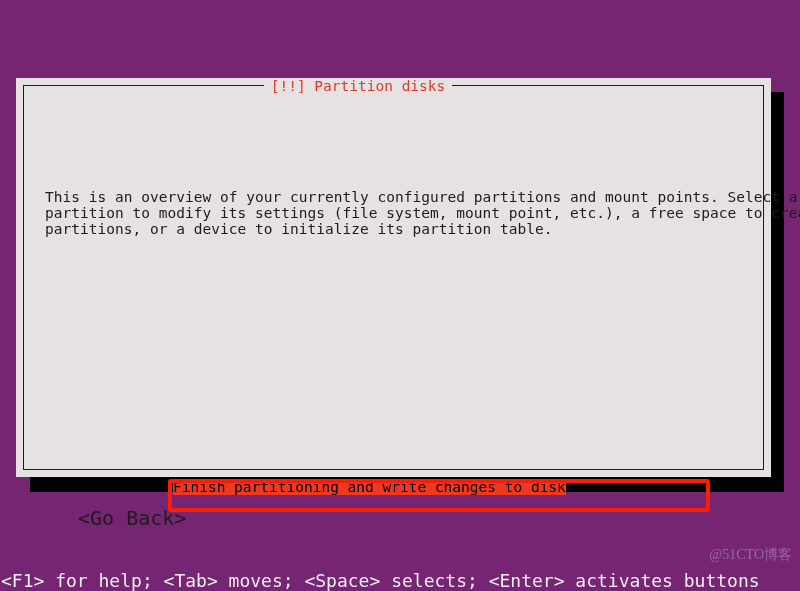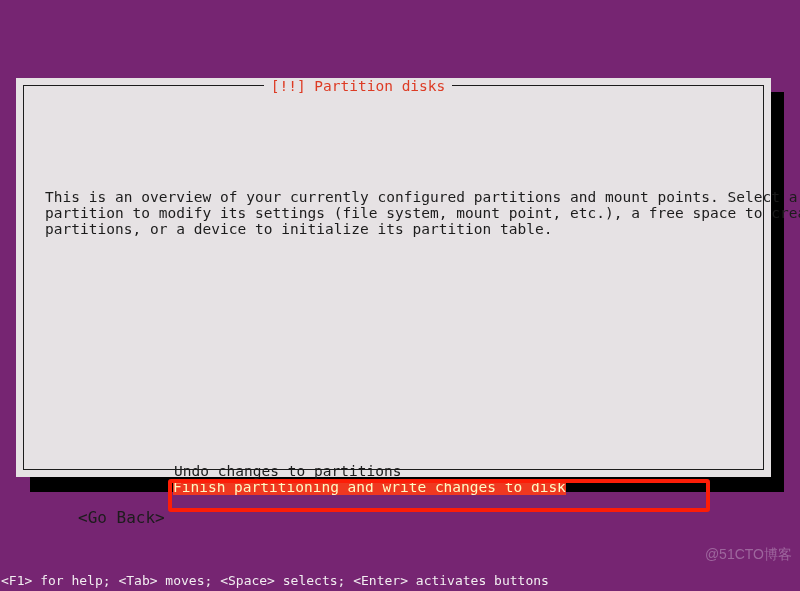--- a/index.html
+++ b/index.html
@@ -105,33 +105,33 @@
     left: 158px;
     top: 385px;
   }
 
   
   #finish-row {
     position: absolute;
     left: 157px;
     top: 401px;
     background: #ef3820;
-    color: #fef9c3;
+    color: #000000;
     font-size: 14.5px;
     line-height: 16.2px;
     white-space: pre;
     padding: 0 0px;
   }
 
   #go-back-button {
     position: absolute;
     left: 62px;
     top: 432px;
     color: #1c1c1c;
-    font-size: 16px;
+    font-size: 20px;
     line-height: 16.2px;
     white-space: pre;
   }
 
   
   #annotation-box {
     position: absolute;
     left: 152px;
     top: 401px;
     width: 542px;
@@ -142,34 +142,34 @@
     pointer-events: none;
   }
 
   
   #status-bar {
     position: absolute;
     left: 0;
     bottom: 1px;
     width: 800px;
     color: #f2eef1;
-    font-size: 13px;
+    font-size: 18px;
     line-height: 18px;
     white-space: pre;
     padding-left: 1px;
     box-sizing: border-box;
   }
 
   
   #watermark {
     position: absolute;
     right: 8px;
     bottom: 27px;
     color: #a06aa0;
-    font-family: Liberation Sans, sans-serif;
+    font-family: Liberation Serif, serif;
     font-size: 14px;
     opacity: 0.95;
     white-space: pre;
   }
 </style>
 </head>
 <body>
 
 <div id="window-shadow-right"></div>
 <div id="window-shadow-bottom"></div>
@@ -181,21 +181,20 @@
   <div id="title-bar">
     <span id="title-text">[!!] Partition disks</span>
   </div>
 
   <div class="screen-text" id="intro-paragraph">This is an overview of your currently configured partitions and mount points. Select a
 partition to modify its settings (file system, mount point, etc.), a free space to create
 partitions, or a device to initialize its partition table.</div>
 
 
 
-  <div class="screen-text" id="undo-row">Undo changes to partitions</div>
 
   <div id="finish-row">Finish partitioning and write changes to disk</div>
 
   <div id="annotation-box"></div>
 
   <div id="go-back-button">&lt;Go Back&gt;</div>
 
 </div>
 
 <div id="status-bar">&lt;F1&gt; for help; &lt;Tab&gt; moves; &lt;Space&gt; selects; &lt;Enter&gt; activates buttons</div>

